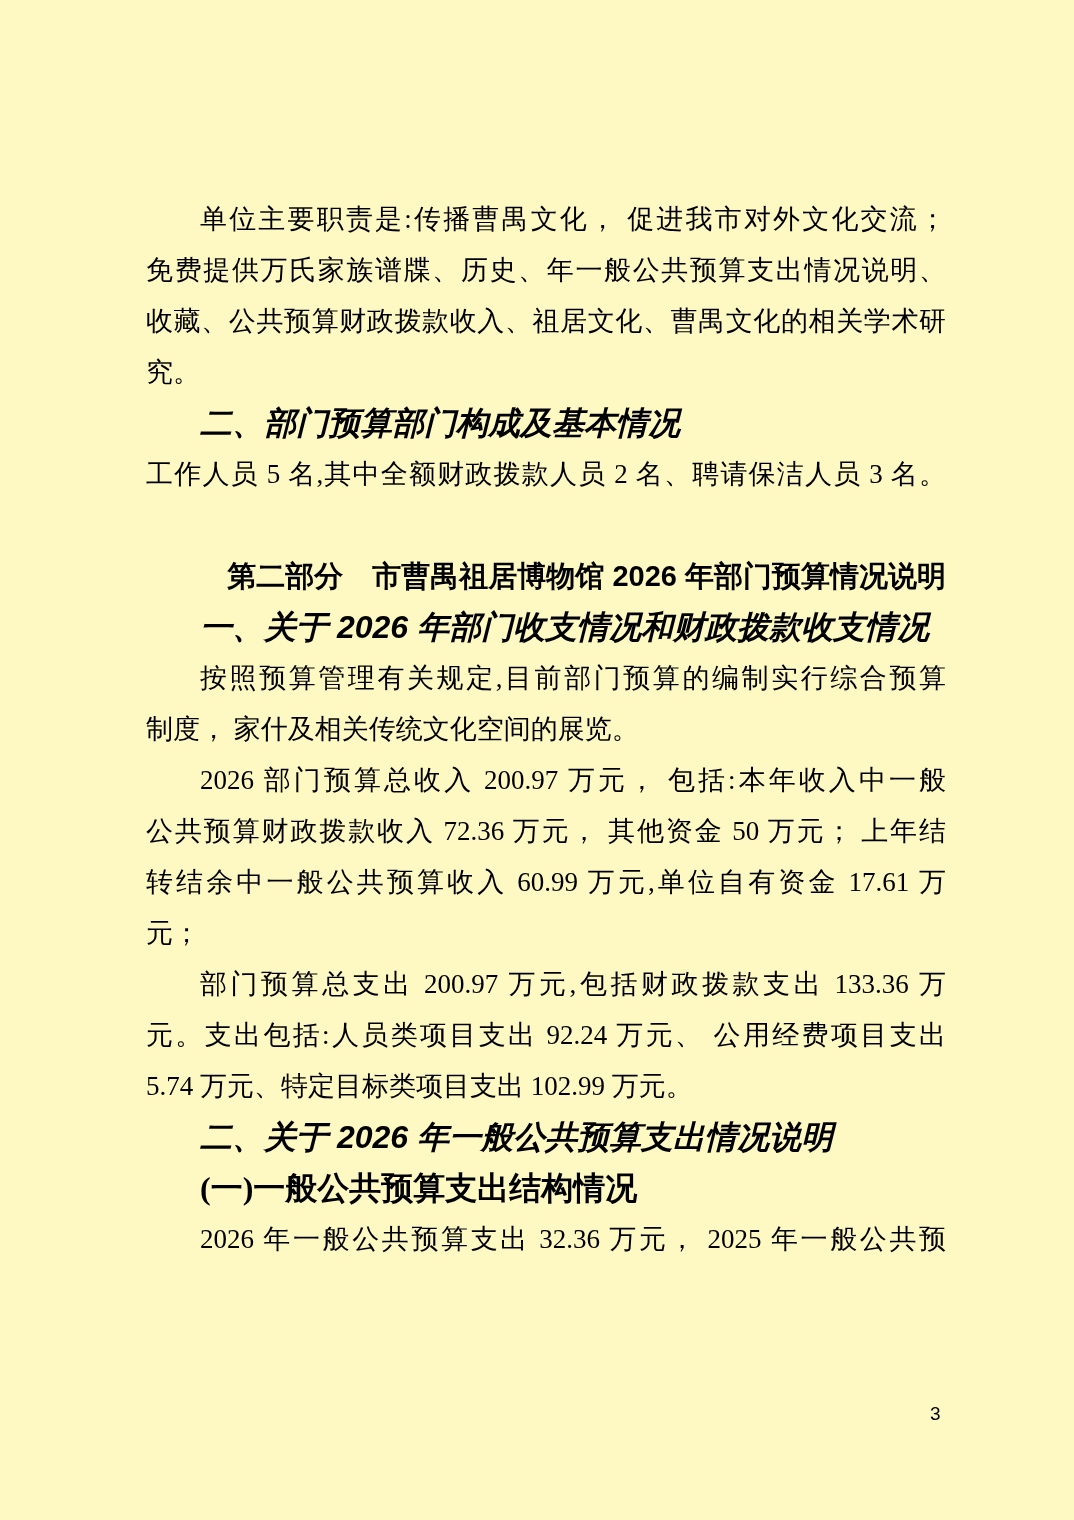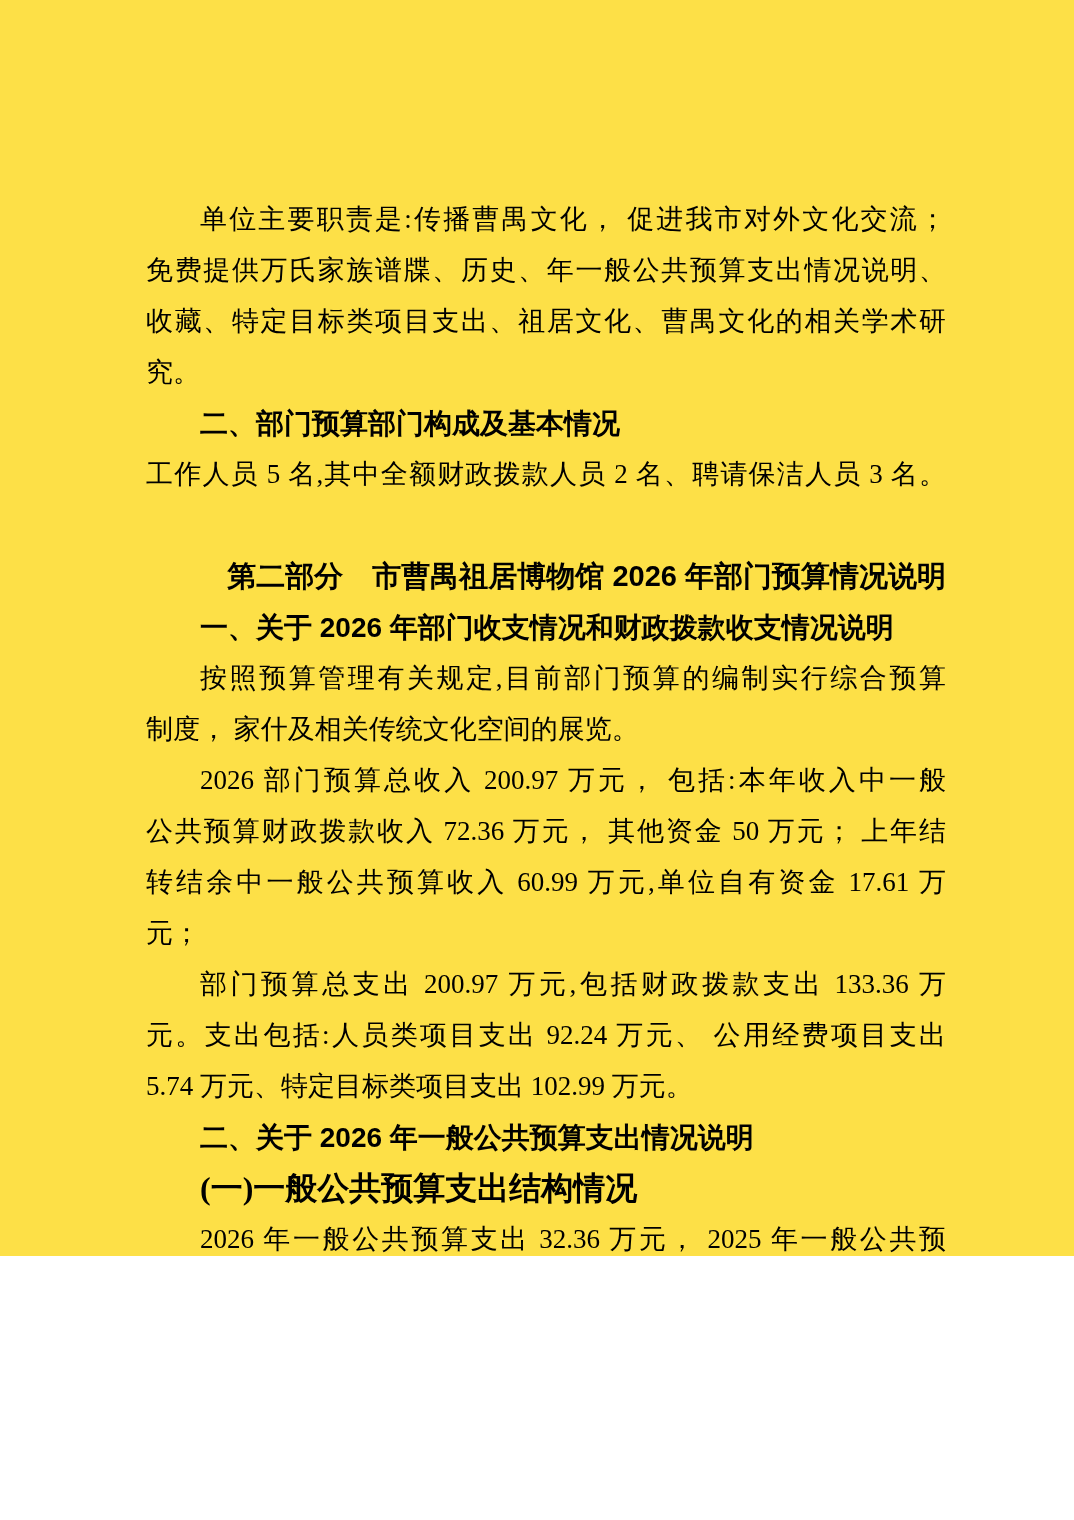--- a/index.html
+++ b/index.html
@@ -1,25 +1,25 @@
 <!DOCTYPE html>
 <html><head>
 <meta charset="utf-8">
 <style>
   html,body{margin:0;padding:0;background:#ffffff;}
-  .page{position:relative;width:1074px;height:1256px;background:#fde047;color:#000;overflow:hidden;}
+  .page{position:relative;width:1074px;height:1520px;background:#fef9c3;color:#000;overflow:hidden;}
   .content{position:absolute;left:146px;top:194px;width:800px;}
   .line{
     height:51px;line-height:51px;font-size:27px;
     font-family:"Liberation Serif","DejaVu Serif",serif;
     overflow:hidden;white-space:normal;
   }
   .ind{text-indent:54px;}
   .fill{text-align:justify;text-align-last:justify;}
-  .hei{font-family:"Liberation Sans","DejaVu Sans",sans-serif;font-weight:bold;font-size:28px;}
+  .hei{font-family:"Liberation Sans","DejaVu Sans",sans-serif;font-weight:bold;font-size:32px;font-style:italic;}
   .kai{font-family:"Liberation Serif","DejaVu Serif",serif;font-weight:bold;font-size:32px;}
   .title{
     text-align:right;text-indent:0;
     font-family:"Liberation Sans","DejaVu Sans",sans-serif;
     font-weight:bold;font-size:29px;
   }
   .blank{height:51px;}
   .pagenum{
     position:absolute;left:930px;top:1402px;
     font-size:19px;line-height:24px;
@@ -27,21 +27,21 @@
   }
 </style>
 </head>
 <body>
 
 <div class="page">
   <div class="content">
 
     <div class="line ind fill">单位主要职责是:传播曹禺文化， 促进我市对外文化交流；</div>
     <div class="line fill">免费提供万氏家族谱牒、历史、年一般公共预算支出情况说明、</div>
-    <div class="line fill">收藏、特定目标类项目支出、祖居文化、曹禺文化的相关学术研</div>
+    <div class="line fill">收藏、公共预算财政拨款收入、祖居文化、曹禺文化的相关学术研</div>
     <div class="line">究。</div>
 
     <div class="line ind hei">二、部门预算部门构成及基本情况</div>
 
     <div class="line fill">工作人员 5 名,其中全额财政拨款人员 2 名、聘请保洁人员 3 名。</div>
 
     <div class="line blank"></div>
 
     <div class="line title">第二部分　市曹禺祖居博物馆 2026 年部门预算情况说明</div>
     <div class="line ind hei">一、关于 2026 年部门收支情况和财政拨款收支情况说明</div>

